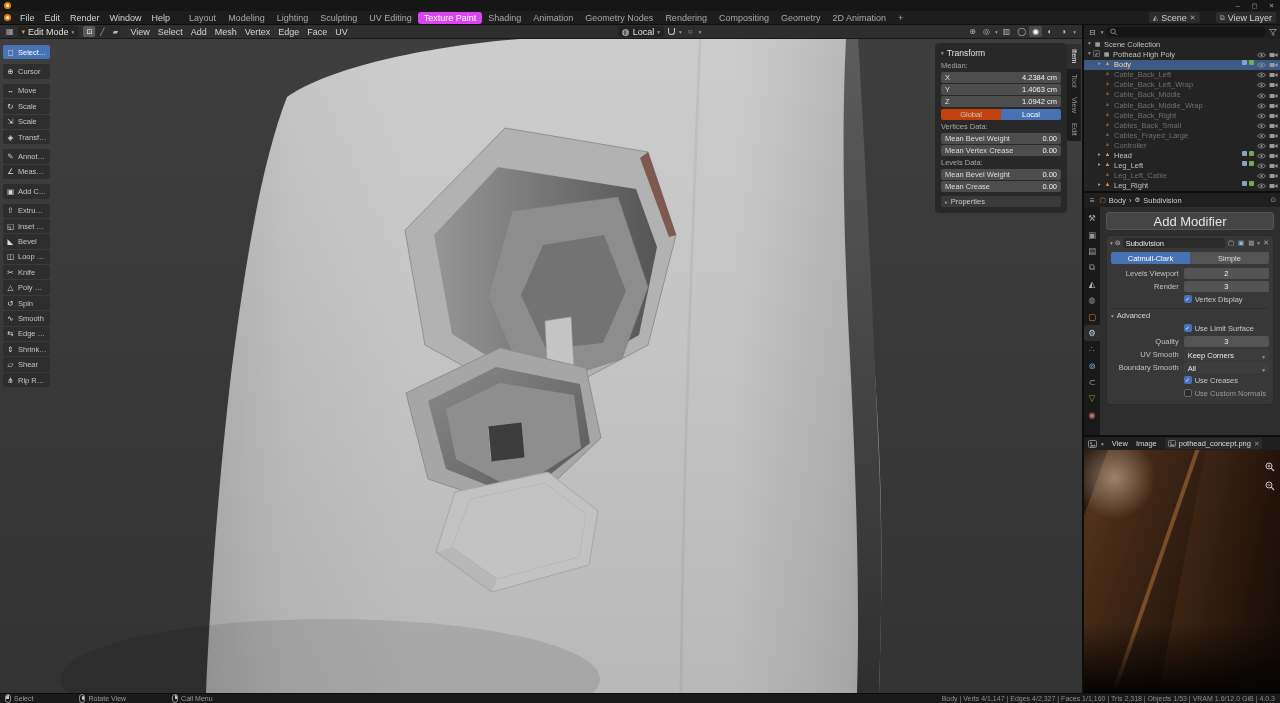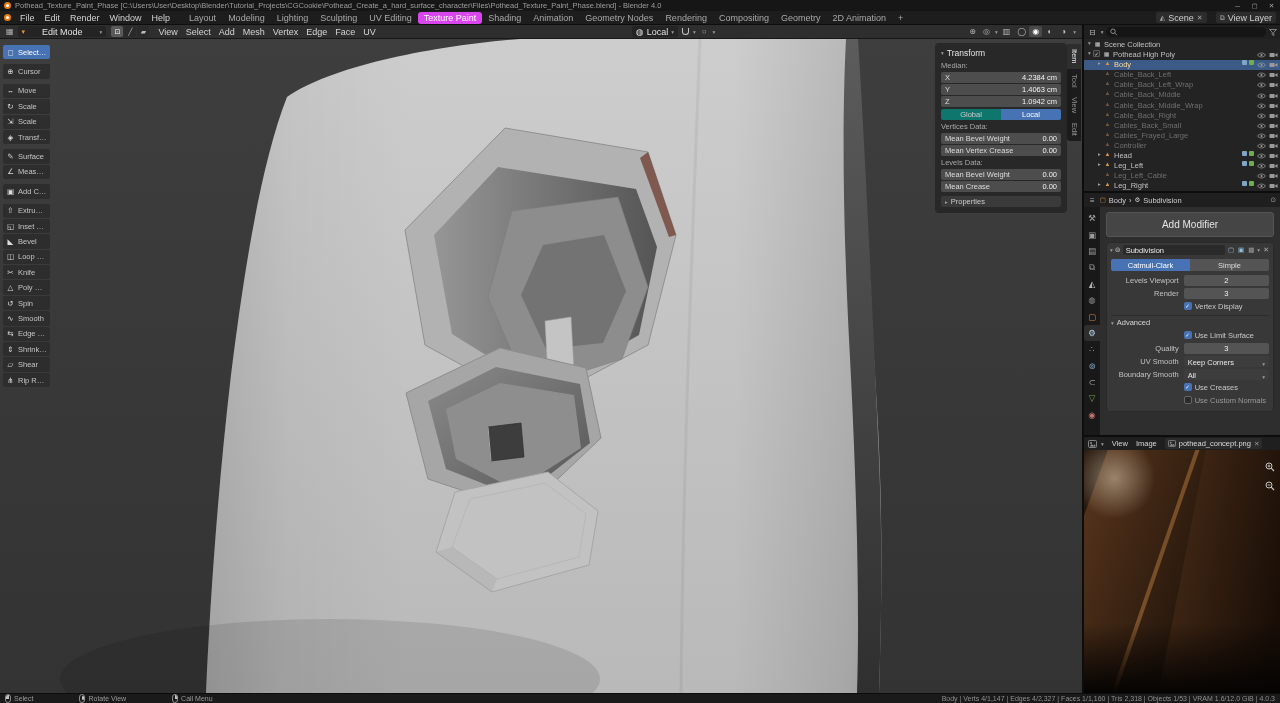--- a/index.html
+++ b/index.html
@@ -14,30 +14,30 @@
   .win-controls{margin-left:auto;display:flex}
   .win-btn{width:17px;text-align:center;font-size:6.5px;color:#ababab}
 
   
   #topbar{height:14px;flex:none;display:flex;align-items:center;background:#1d1d1d;border-bottom:1px solid #0e0e0e}
   .menu-item{padding:0 5px;color:#d2d2d2}
   .ws-tabs{display:flex;margin-left:8px}
   .ws-tab{padding:1px 6px;color:#a9a9a9;border-radius:3px;white-space:nowrap}
   .ws-tab.active{background:#d946ef;color:#fff}
   .ws-add{padding:0 6px;color:#a9a9a9}
-  .topbar-right{margin-left:auto;display:flex;gap:9px;margin-right:4px}
+  .topbar-right{margin-left:auto;display:flex;gap:16px;margin-right:4px}
   .chip{display:flex;align-items:center;gap:3px;background:#2c2c2c;border-radius:2px;padding:0 4px;height:11px;color:#cfcfcf}
   .chip .cic{font-size:7px;color:#a5a5a5}
 
   
   #main{flex:1;display:flex;min-height:0}
   #viewport{width:1082px;flex:none;display:flex;flex-direction:column;position:relative}
   .vheader{height:14px;flex:none;background:#2e2e2e;display:flex;align-items:center;gap:2px;padding:0 4px;border-bottom:1px solid #171717}
   .vh-ic{color:#b5b5b5;font-size:8px;padding:0 2px}
-  .mode-dd{display:flex;align-items:center;gap:17px;background:#242424;border-radius:2px;padding:0 4px;height:11px;color:#e2e2e2}
+  .mode-dd{display:flex;align-items:center;gap:3px;background:#242424;border-radius:2px;padding:0 4px;height:11px;color:#e2e2e2}
   .mode-dd .mic{color:#e0944a;font-size:7px}
   .sel-btns{display:flex;gap:1px;margin:0 3px}
   .sb{width:12px;height:11px;background:#2a2a2a;display:flex;align-items:center;justify-content:center;font-size:7px;color:#bbb;border-radius:2px}
   .sb.active{background:#5a5a5a;color:#fff}
   .vmenu{padding:0 4px;color:#d6d6d6}
   .vh-mid{display:flex;align-items:center;gap:4px;margin-left:auto}
   .vh-right{display:flex;align-items:center;gap:3px;margin-left:auto;margin-right:2px}
   .orient-chip{display:flex;align-items:center;gap:3px;background:#242424;border-radius:2px;padding:0 4px;height:11px;color:#e0e0e0}
   .tiny-caret{font-size:5.5px;color:#9a9a9a}
   .magnet{width:7px;height:7px;border:1.5px solid #c4c4c4;border-top:none;border-radius:0 0 4px 4px;display:inline-block}
@@ -56,21 +56,21 @@
   .t-label{white-space:nowrap;overflow:hidden;text-overflow:ellipsis}
 
   
   #npanel{position:absolute;top:5px;right:16px;width:130px;background:rgba(40,40,40,.96);border-radius:3px;padding:4px 5px 5px;box-shadow:0 0 0 1px rgba(0,0,0,.35)}
   .np-title{display:flex;align-items:center;gap:3px;color:#e4e4e4;font-size:8.5px;margin-bottom:3px}
   .np-label{color:#a8a8a8;font-size:7.5px;margin:2px 0}
   .np-field{height:11px;background:#4d4d4d;border-radius:2px;display:flex;align-items:center;padding:0 4px;margin-bottom:1px;font-size:7.5px}
   .np-field .fl{color:#dcdcdc}
   .np-field .fv{margin-left:auto;color:#f2f2f2}
   .np-seg{display:flex;height:11px;margin:2px 0 1px;border-radius:2px;overflow:hidden}
-  .np-seg .seg{flex:1;display:flex;align-items:center;justify-content:center;font-size:7.5px;background:#0f766e;color:#ccc}
+  .np-seg .seg{flex:1;display:flex;align-items:center;justify-content:center;font-size:7.5px;background:#c2410c;color:#ccc}
   .np-seg .seg.active{background:#4772b3;color:#fff}
   .np-collapsed{height:11px;background:#3a3a3a;border-radius:2px;display:flex;align-items:center;gap:3px;padding:0 4px;margin-top:4px;color:#ccc;font-size:7.5px}
   #ntabs{position:absolute;top:5px;right:1px;width:14px;display:flex;flex-direction:column;background:#1c1c1c;border-radius:3px 0 0 3px;overflow:hidden}
   .ntab{writing-mode:vertical-rl;padding:5px 2px;font-size:7.5px;color:#8f8f8f;text-align:center}
   .ntab.active{background:#2e2e2e;color:#eaeaea}
 
   
   #rightcol{flex:1;display:flex;flex-direction:column;border-left:2px solid #0d0d0d;min-width:0}
   #outliner{height:168px;flex:none;display:flex;flex-direction:column;border-bottom:2px solid #0d0d0d}
   .oheader{height:14px;flex:none;background:#1f1f1f;display:flex;align-items:center;gap:3px;padding:0 3px}
@@ -100,21 +100,21 @@
   #props{height:244px;flex:none;display:flex;flex-direction:column;border-bottom:2px solid #0d0d0d}
   .pheader{height:14px;flex:none;background:#1f1f1f;display:flex;align-items:center;gap:3px;padding:0 4px;font-size:7.5px;color:#cfcfcf}
   .pcrumb-ic{font-size:6.5px}
   .pcrumb-ic.obj{color:#d8883f}
   .pheader .pin{margin-left:auto;color:#9a9a9a;font-size:7px}
   .pbody{flex:1;display:flex;min-height:0}
   .ptabs{width:16px;flex:none;background:#191919;display:flex;flex-direction:column;padding-top:3px}
   .ptab{height:16.4px;flex:none;display:flex;align-items:center;justify-content:center;font-size:8.5px}
   .ptab.active{background:#2e2e2e;border-radius:3px 0 0 3px}
   .pcontent{flex:1;background:#2e2e2e;padding:5px 6px;min-width:0;overflow:hidden}
-  .add-mod{height:25px;background:#454545;border:1px solid #555;border-radius:3px;display:flex;align-items:center;justify-content:center;color:#e4e4e4;font-size:10px}
+  .add-mod{height:18px;background:#454545;border:1px solid #555;border-radius:3px;display:flex;align-items:center;justify-content:center;color:#e4e4e4;font-size:13px}
   .mod-panel{margin-top:5px;background:#383838;border-radius:4px;border:1px solid #2a2a2a;padding-bottom:4px}
   .mod-head{height:14px;display:flex;align-items:center;gap:2px;padding:0 3px}
   .mod-head .mcaret{font-size:5.5px;color:#9a9a9a}
   .mod-head .mic{font-size:7px;color:#b5b5b5}
   .mod-name{flex:1;height:10px;background:#2a2a2a;border-radius:2px;font-size:7.5px;color:#eaeaea;display:flex;align-items:center;padding:0 3px;min-width:0}
   .mod-tog{font-size:6.5px;color:#8fc0dd;padding:0 1px}
   .mod-x{color:#aaa;font-size:7px;padding:0 1px}
   .mod-body{padding:2px 4px 0}
   .seg2{display:flex;height:12px;border-radius:2px;overflow:hidden;margin-bottom:3px}
   .seg2 .seg{flex:1;display:flex;align-items:center;justify-content:center;font-size:7.5px}
@@ -157,21 +157,20 @@
   .sb-right{margin-left:auto;color:#8f8f8f;white-space:nowrap}
   svg.mini{display:block}
 </style>
 </head>
 <body>
 
 <div id="app">
 
   <div id="titlebar">
     <span class="blender-logo"></span>
-    <span>Pothead_Texture_Paint_Phase [C:\Users\User\Desktop\Blender\Tutorial_Projects\CGCookie\Pothead_Create_a_hard_surface_character\Files\Pothead_Texture_Paint_Phase.blend] - Blender 4.0</span>
     <span class="win-controls">
       <span class="win-btn">─</span>
       <span class="win-btn">▢</span>
       <span class="win-btn">✕</span>
     </span>
   </div>
 
   <div id="topbar">
     <span class="blender-logo"></span>
     <span style="display:flex">
@@ -341,21 +340,21 @@
             <div class="tool">
               <span class="t-ic">⇲</span>
               <span class="t-label">Scale</span>
             </div>
             <div class="tool">
               <span class="t-ic">◈</span>
               <span class="t-label">Transform</span>
             </div>
             <div class="tool gap">
               <span class="t-ic">✎</span>
-              <span class="t-label">Surface</span>
+              <span class="t-label">Annotate</span>
             </div>
             <div class="tool">
               <span class="t-ic">∠</span>
               <span class="t-label">Measure</span>
             </div>
             <div class="tool gap">
               <span class="t-ic">▣</span>
               <span class="t-label">Add Cube</span>
             </div>
             <div class="tool gap">

